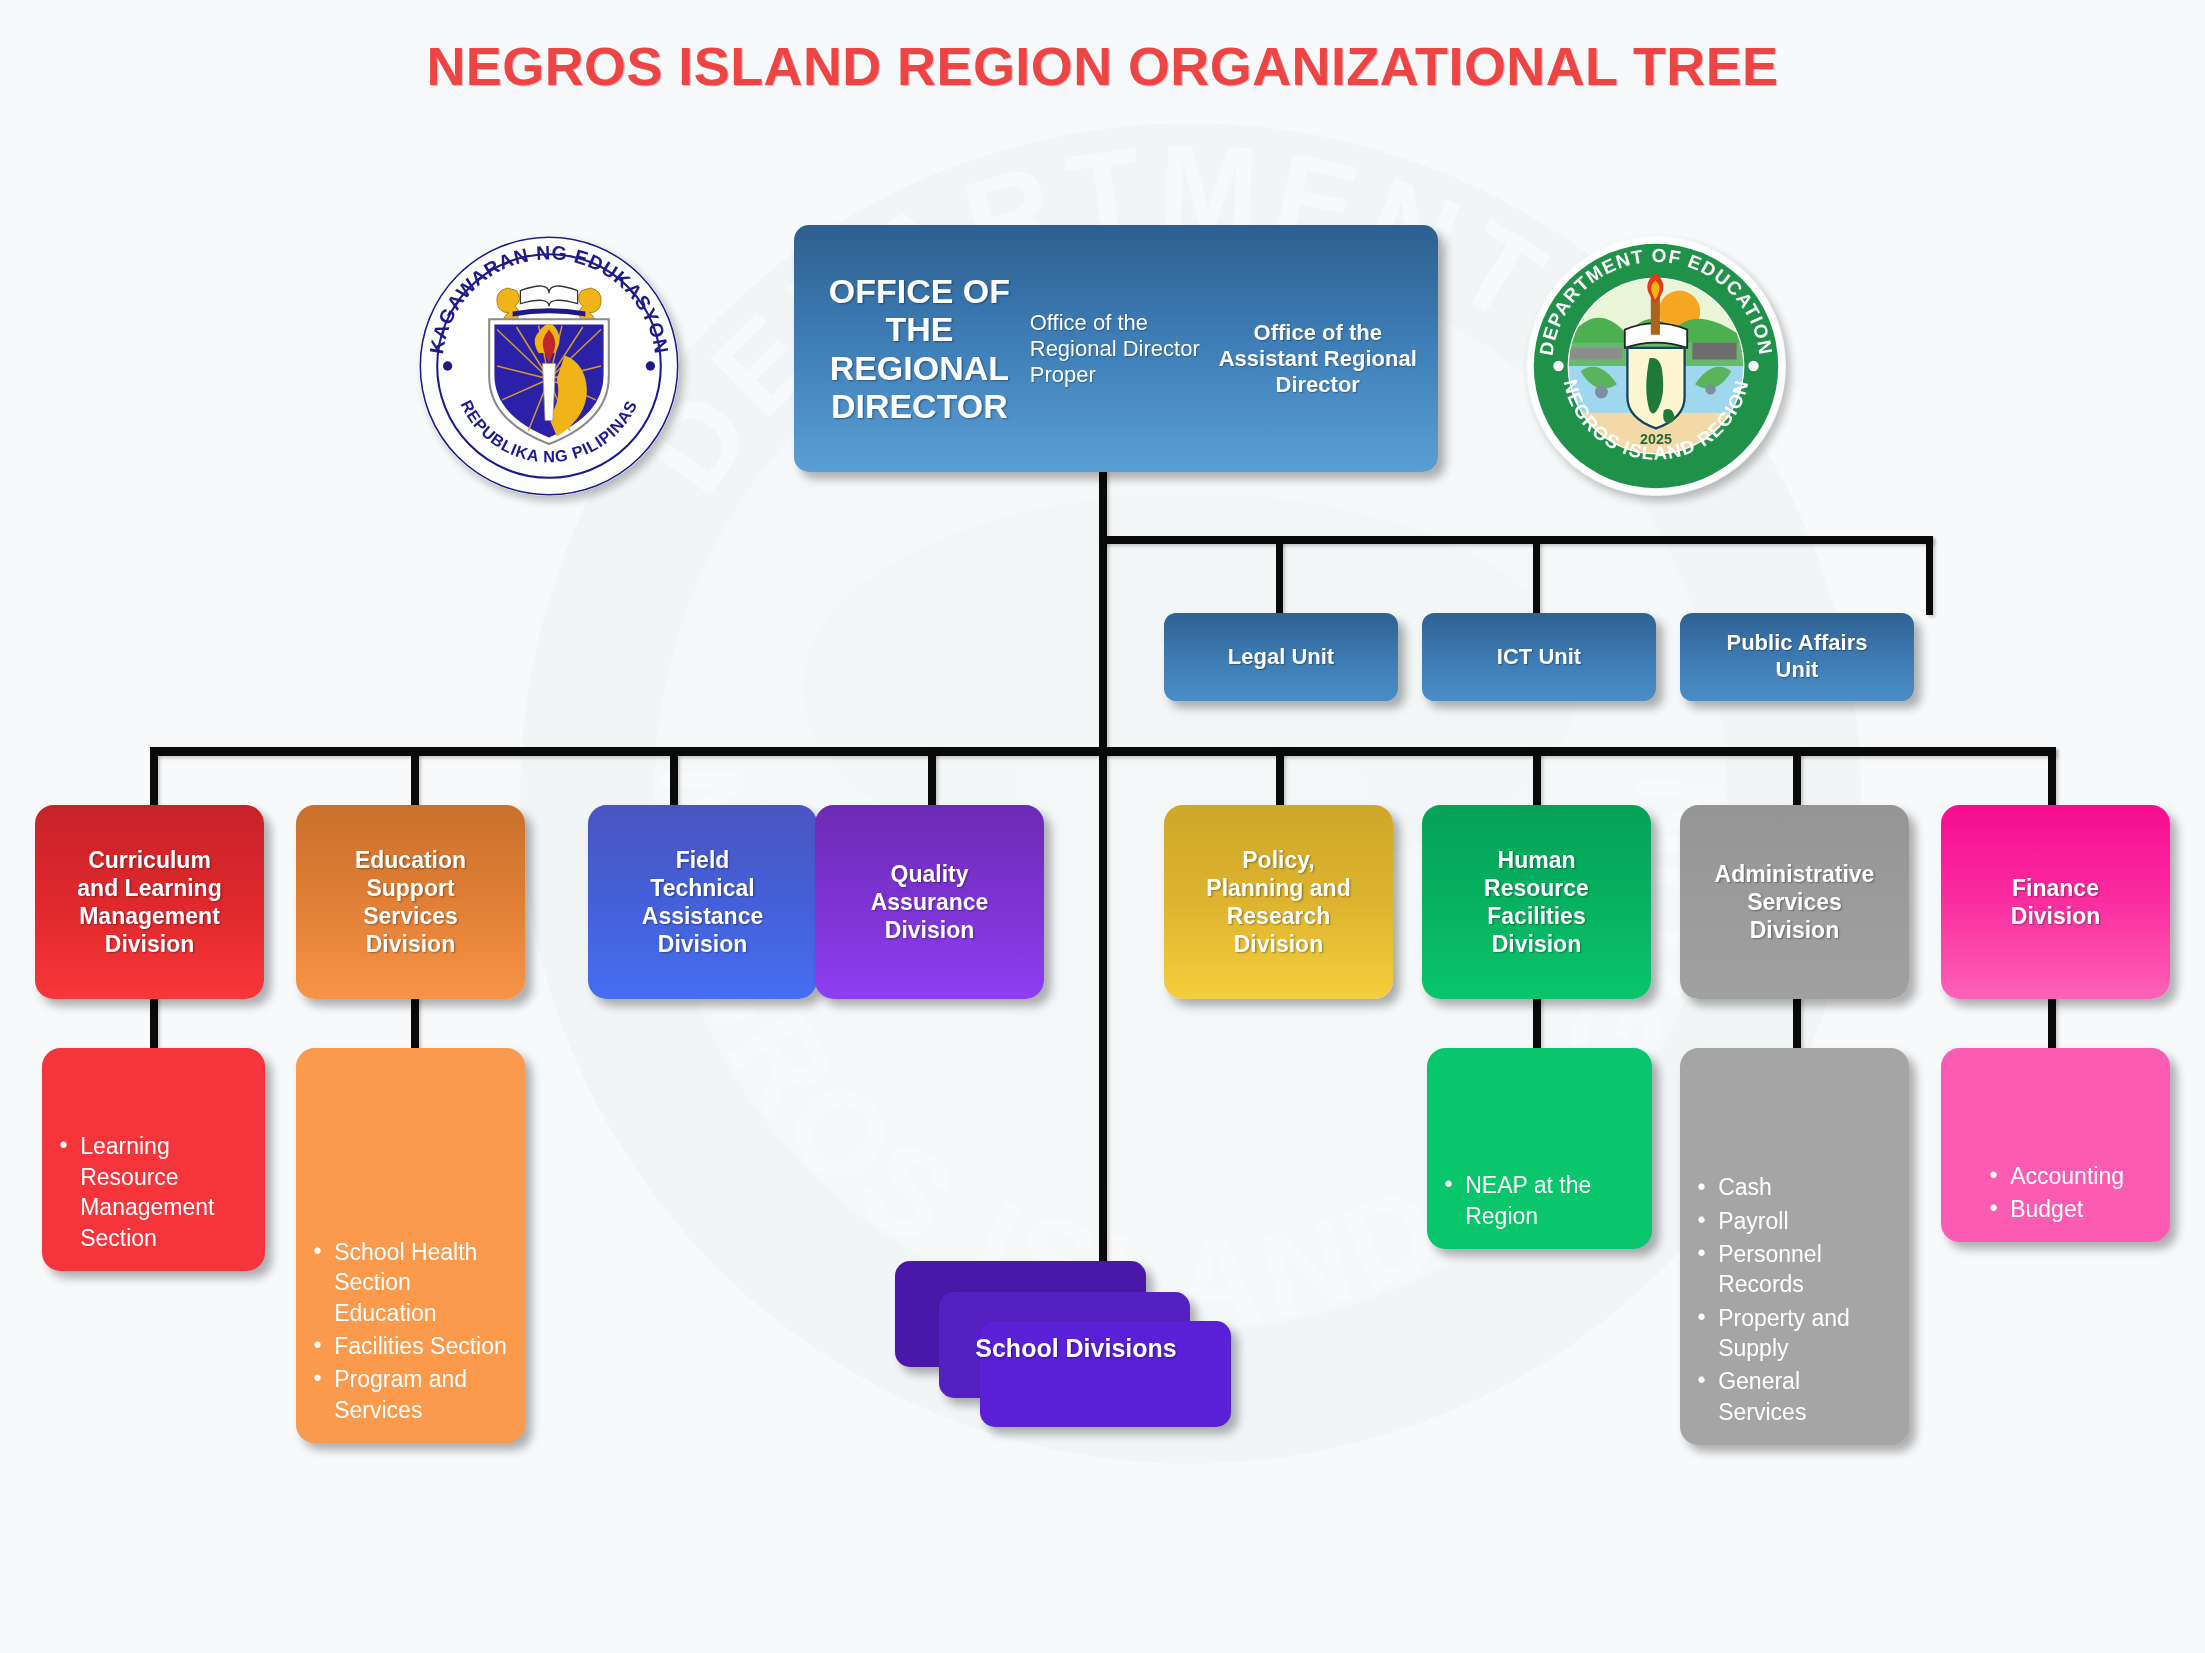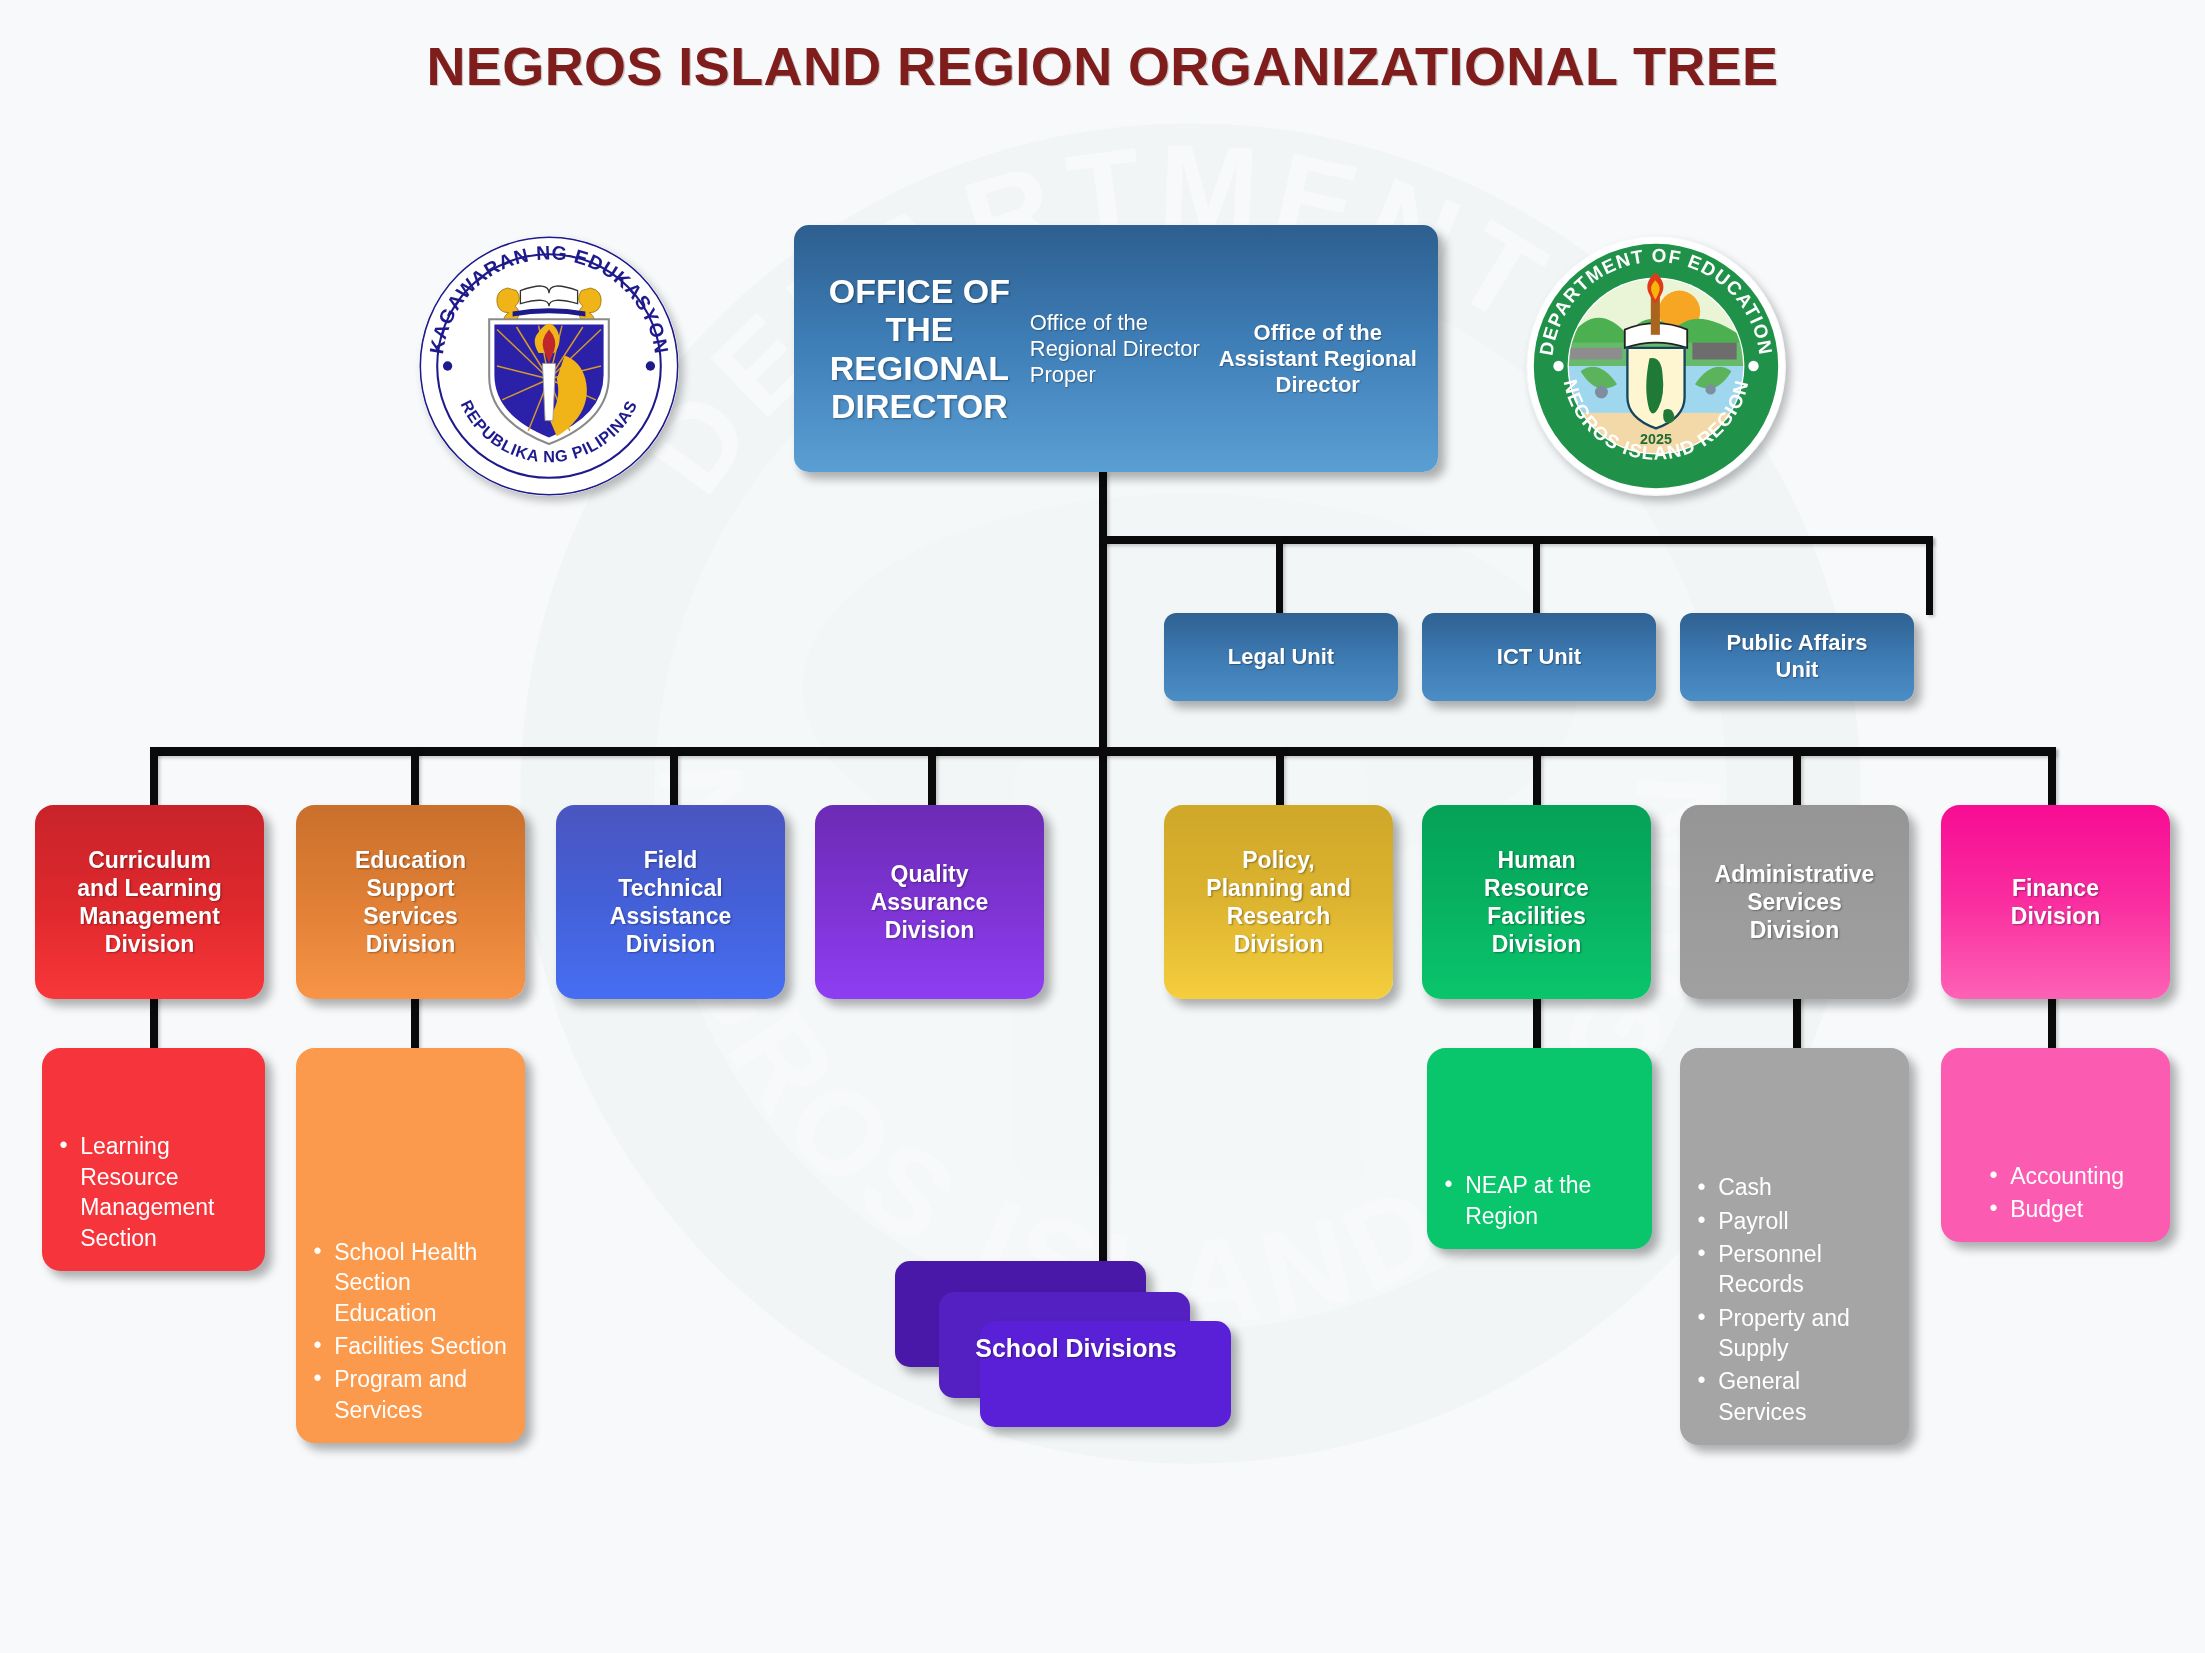--- a/index.html
+++ b/index.html
@@ -17,21 +17,21 @@
     width:1411px; height:1411px;
     opacity:.13; pointer-events:none; z-index:0;
     transform:translateX(-203px);
   }
 
   
   #title{
     position:absolute; top:35px; left:0; width:2205px;
     text-align:center; z-index:6;
     font-size:54px; font-weight:bold; letter-spacing:0.4px;
-    color:#7f1d1d;
+    color:#ef4444;
     text-shadow:1.3px 1.3px 0 rgba(0,0,0,.18);
   }
 
   
   .ln{ position:absolute; background:#0a0a0a; z-index:3; }
   .ln.sh{ box-shadow:2.2px 2.2px 3.1px rgba(0,0,0,.18); }
 
   
   .box{
     position:absolute; z-index:4;
@@ -254,21 +254,21 @@
 
 <div class="box div-box" style="left:296px; width:229px; background:linear-gradient(180deg,#c9702c 0%,#e07f35 50%,#f79447 100%);">
   <div class="t">
     <span>Education</span><br>
     <span>Support</span><br>
     <span>Services</span><br>
     <span>Division</span>
   </div>
 </div>
 
-<div class="box div-box" style="left:556px; width:229px; background:linear-gradient(180deg,#4a55c0 0%,#4460d8 50%,#466ef2 100%);">
+<div class="box div-box" style="left:588px; width:229px; background:linear-gradient(180deg,#4a55c0 0%,#4460d8 50%,#466ef2 100%);">
   <div class="t">
     <span>Field</span><br>
     <span>Technical</span><br>
     <span>Assistance</span><br>
     <span>Division</span>
   </div>
 </div>
 
 <div class="box div-box" style="left:815px; width:229px; background:linear-gradient(180deg,#6c2bb5 0%,#7d33d2 50%,#8e3ef2 100%);">
   <div class="t">

